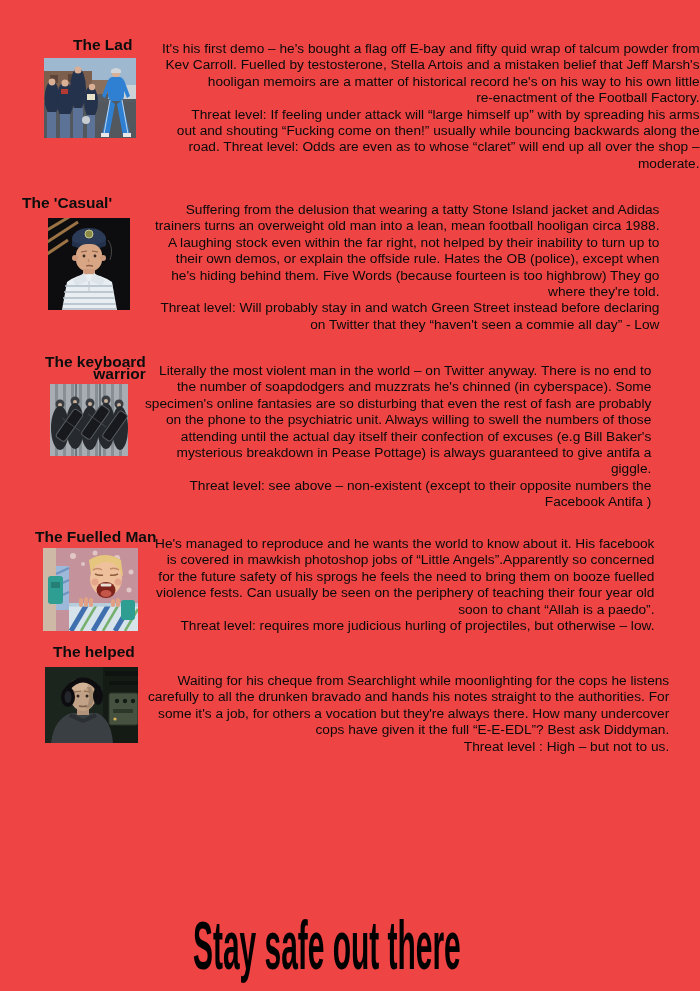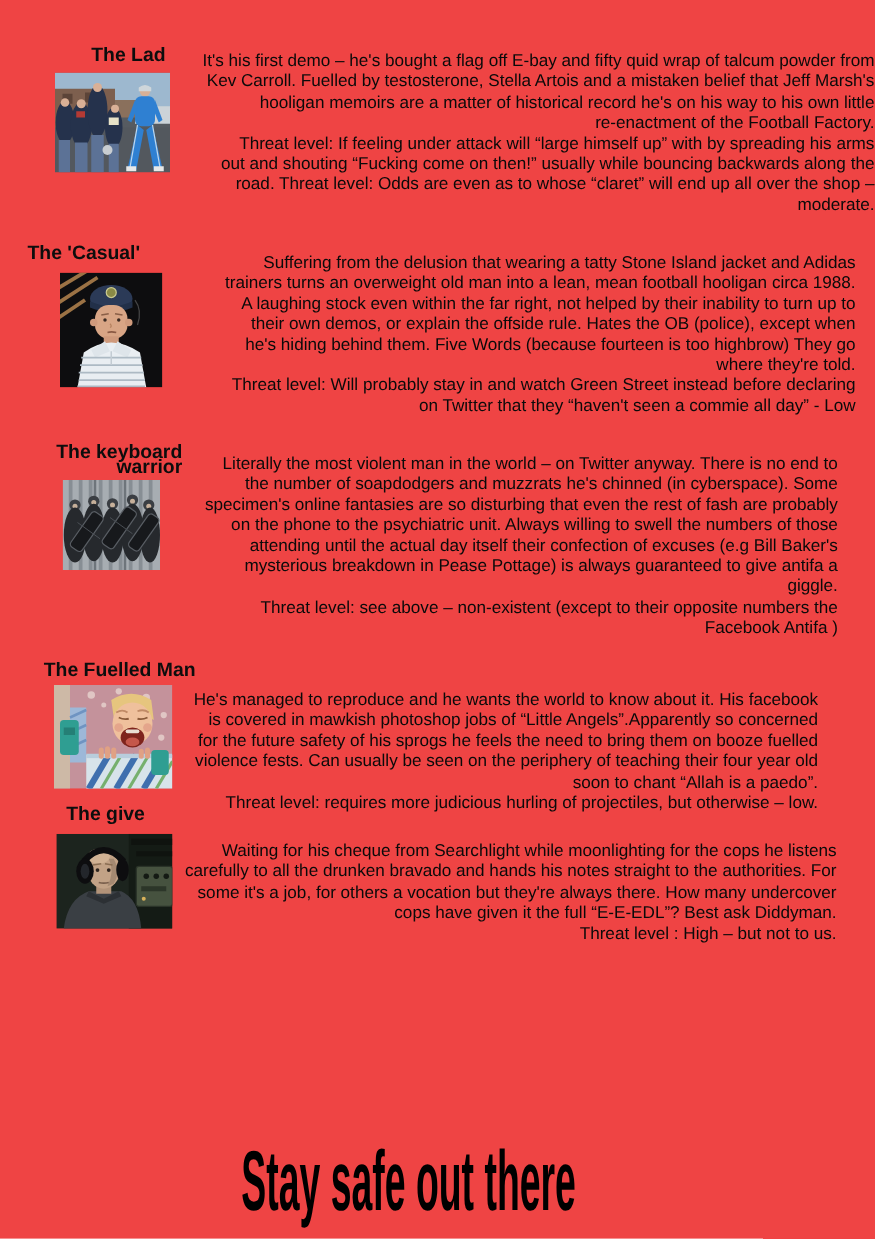--- a/index.html
+++ b/index.html
@@ -34,31 +34,31 @@
   .photo svg{display:block;width:100%;height:100%;}
 
   
   .t1{left:73px;top:36px;}
   .p1{left:44px;top:58px;width:92px;height:80px;}
   .b1{left:144px;top:41px;margin-left:18px;}
 
   
   .t2{left:22px;top:194px;}
   .p2{left:48px;top:218px;width:82px;height:92px;}
-  .b2{left:155px;top:202px;margin-left:25px;}
+  .b2{left:155px;top:202px;}
 
   
   .t3{left:45px;top:356px;line-height:11.5px;}
   .p3{left:50px;top:384px;width:78px;height:72px;}
-  .b3{left:145px;top:363px;margin-left:19px;}
+  .b3{left:145px;top:363px;}
 
   
   .t4{left:35px;top:528px;}
   .p4{left:43px;top:548px;width:95px;height:83px;}
-  .b4{left:155px;top:552px;}
+  .b4{left:155px;top:536px;}
 
   
   .t5{left:53px;top:643px;}
   .p5{left:45px;top:667px;width:93px;height:76px;}
   .b5{left:148px;top:673px;}
 
   .footer-text{
     position:absolute;
     left:193px;top:906px;
     font-size:68px;
@@ -292,21 +292,21 @@
       </g>
     </svg>
   </div>
   <div class="sec-body b4">He's managed to reproduce and he wants the world to know about it. His facebook
 is covered in mawkish photoshop jobs of “Little Angels”.Apparently so concerned
 for the future safety of his sprogs he feels the need to bring them on booze fuelled
 violence fests. Can usually be seen on the periphery of teaching their four year old
 soon to chant “Allah is a paedo”.
 Threat level: requires more judicious hurling of projectiles, but otherwise – low.</div>
 
-  <div class="sec-title t5">The give</div>
+  <div class="sec-title t5">The helped</div>
   <div class="photo p5">
     <svg viewBox="0 0 93 76" preserveAspectRatio="none">
       <rect width="93" height="76" fill="#1c241e"></rect>
       <rect x="58" y="0" width="35" height="76" fill="#141b15"></rect>
       <rect x="64" y="26" width="29" height="32" rx="2" fill="#46523f" stroke="#2a3328" stroke-width="1"></rect>
       <circle cx="72" cy="34" r="2.2" fill="#141a14"></circle>
       <circle cx="80" cy="34" r="2.2" fill="#141a14"></circle>
       <circle cx="88" cy="34" r="2.2" fill="#141a14"></circle>
       <rect x="68" y="42" width="20" height="4" fill="#2c3629"></rect>
       <circle cx="70" cy="52" r="1.6" fill="#d8b25a"></circle>

